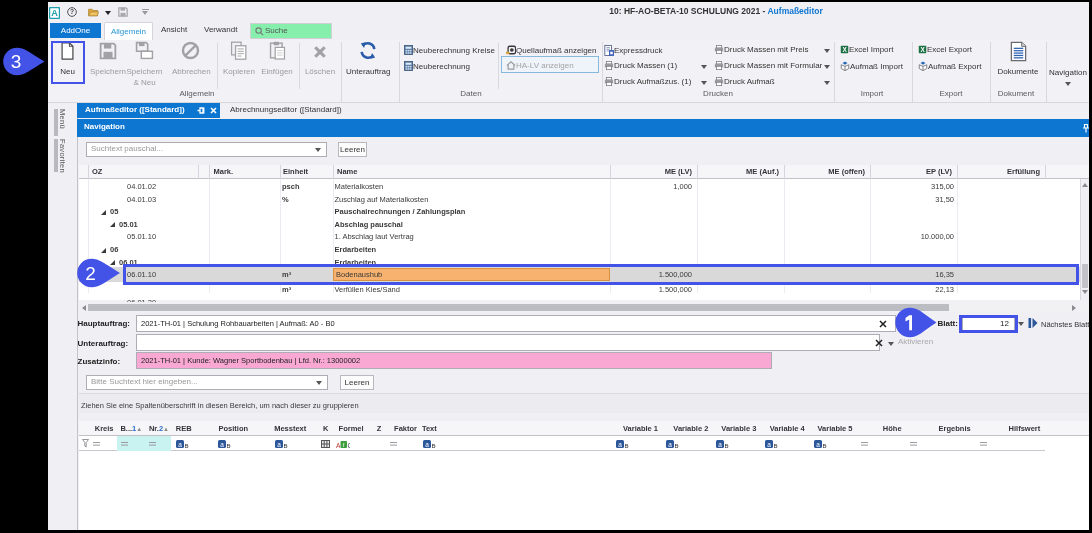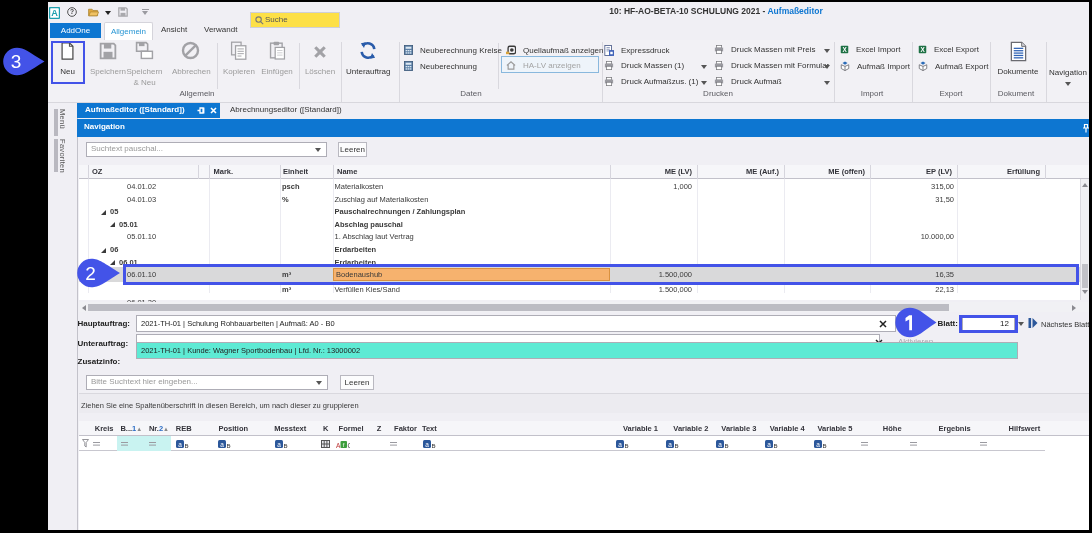--- a/index.html
+++ b/index.html
@@ -9,21 +9,21 @@
 #win{position:absolute;left:48px;top:2px;width:1041px;height:528px;background:#f0eff4;overflow:hidden}
 .blue{background:#0d76d1}
 .bold{font-weight:bold}
 .ctr{display:flex;align-items:center;justify-content:center}
 .vline{position:absolute;width:1px;background:#d9d8de}
 .cap{position:absolute;top:87px;font-size:8px;color:#5a5a60;transform:translateX(-50%)}
 .bigbtn{position:absolute;top:39px;height:48px;text-align:center;font-size:8px;line-height:11px;color:#444}
 .bigbtn svg{display:block;margin:0 auto}
 .bigbtn b{position:absolute;top:25px;left:0;right:0;font-weight:normal}
 .smtext{font-size:8px;color:#333;white-space:nowrap}
-.row-ic{position:absolute;display:flex;align-items:center;gap:7px;font-size:8px;color:#333;white-space:nowrap}
+.row-ic{position:absolute;display:flex;align-items:center;gap:0;font-size:8px;color:#333;white-space:nowrap}
 .gh{position:absolute;font-size:7.5px;font-weight:bold;color:#33333a}
 .gv{position:absolute;font-size:7.5px;color:#3a3a3a;white-space:nowrap}
 .fld{position:absolute;background:#fff;border:1px solid #aeadb6}
 .lbl{position:absolute;font-size:8px;font-weight:bold;color:#222}
 svg text{font-family:"Liberation Sans",sans-serif !important}
 </style>
 </head>
 <body>
 <div id="stage">
  <div id="win">
@@ -49,21 +49,21 @@
         </svg>
     <div class="abs" style="left:94px;top:9px;width:0;height:0;border-left:3.5px solid transparent;border-right:3.5px solid transparent;border-top:4px solid #9a9aa0"></div>
     <div class="abs" style="left:94px;top:7px;width:7px;height:1px;background:#9a9aa0"></div>
     <div class="abs" style="left:668px;top:4px;transform:translateX(-50%);font-size:8.5px;font-weight:bold;color:#333;white-space:nowrap">10: HF-AO-BETA-10 SCHULUNG 2021 - <span style="color:#0d76d1">Aufmaßeditor</span></div>
   </div>
 
   <div class="abs blue ctr" style="left:2px;top:21px;width:51px;height:15px;color:#fff;font-size:8px">AddOne</div>
   <div class="abs ctr" style="left:56px;top:20px;width:49px;height:18px;background:#fff;border:1px solid #d5d4db;border-bottom:none;border-radius:2px 2px 0 0;color:#2896d4;font-size:8px">Allgemein</div>
   <div class="abs" style="left:113px;top:23px;font-size:8px;color:#333">Ansicht</div>
   <div class="abs" style="left:156px;top:23px;font-size:8px;color:#333">Verwandt</div>
-  <div class="abs" style="left:202px;top:10px;width:90px;height:16px;background:#fde047;border:1px solid #cfcfd6">
+  <div class="abs" style="left:202px;top:21px;width:82px;height:16px;background:#86efac;border:1px solid #cfcfd6">
     <svg class="abs" style="left:4px;top:3px" width="9" height="9" viewBox="0 0 9 9">
           <circle cx="3.6" cy="3.6" r="2.7" fill="none" stroke="#777" stroke-width="1.1"></circle>
           <line x1="5.8" y1="5.8" x2="8.2" y2="8.2" stroke="#777" stroke-width="1.1"></line>
         </svg>
     <div class="abs" style="left:14px;top:2px;font-size:8px;color:#555">Suche</div>
   </div>
 
   <div class="abs" style="left:0;top:38px;width:1041px;height:63px;background:#f2f1f5;border-bottom:1px solid #d8d7dd"></div>
   <div id="ribbon">
 
@@ -453,21 +453,21 @@
           </svg>
     <div class="abs smtext" style="left:993px;top:317.5px;font-size:7.5px">Nächstes Blatt</div>
     <div class="lbl" style="left:29.5px;top:336.5px">Unterauftrag:</div>
     <div class="fld" style="left:88px;top:332px;width:744px;height:17px"></div>
     <svg class="abs" style="left:827px;top:337px" width="8" height="8" viewBox="0 0 8 8">
             <path d="M1 1 L7 7 M7 1 L1 7" stroke="#222" stroke-width="1.5"></path>
           </svg>
     <div class="abs" style="left:840px;top:340px;width:0;height:0;border-left:3.5px solid transparent;border-right:3.5px solid transparent;border-top:4px solid #555"></div>
     <div class="abs" style="left:850px;top:335px;font-size:8px;color:#a8a8ac">Aktivieren</div>
     <div class="lbl" style="left:29.5px;top:354.5px">Zusatzinfo:</div>
-    <div class="fld" style="left:88px;top:340px;width:882px;height:17px;background:#5eead4">
+    <div class="fld" style="left:88px;top:350px;width:636px;height:17px;background:#f9a8d4">
       <span style="position:absolute;left:4px;top:3px;font-size:7.5px;color:#222;white-space:nowrap">2021-TH-01 | Kunde: Wagner Sportbodenbau | Lfd. Nr.: 13000002</span>
     </div>
    </div>
 
    <div id="lower">
 
     <div class="fld" style="left:38px;top:373px;width:242px;height:15px">
       <span style="position:absolute;left:4px;top:1px;font-size:8px;color:#999">Bitte Suchtext hier eingeben...</span>
       <div class="abs" style="right:5px;top:5px;width:0;height:0;border-left:3.5px solid transparent;border-right:3.5px solid transparent;border-top:4px solid #555"></div>
     </div>

